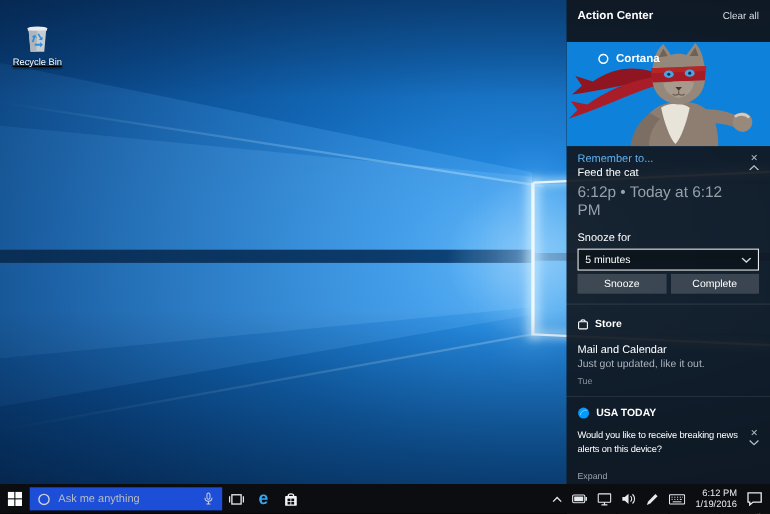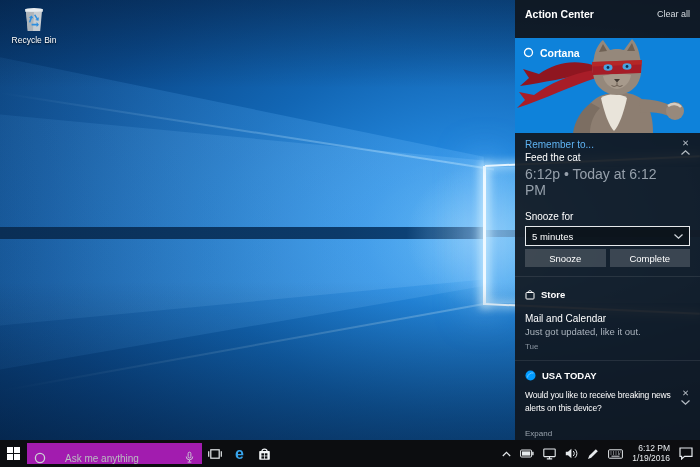--- a/index.html
+++ b/index.html
@@ -32,36 +32,36 @@
   .wp-hline-top { position:absolute; left:485px; top:165px; width:215px; height:2px; background:#e4f4ff;
     transform:rotate(-2.6deg); transform-origin:left center; box-shadow:0 0 8px 2px rgba(190,230,255,0.8); }
   .wp-hline-bottom { position:absolute; left:485px; top:303px; width:215px; height:2px; background:#e4f4ff;
     transform:rotate(2.6deg); transform-origin:left center; box-shadow:0 0 8px 2px rgba(190,230,255,0.8); }
   .wp-glow { position:absolute; left:380px; top:140px; width:240px; height:200px;
     background:radial-gradient(closest-side at 44% 48%, rgba(255,255,255,0.30), rgba(160,215,255,0.14) 55%, transparent 75%); }
   .wp-vignette { position:absolute; inset:0;
     background:linear-gradient(180deg, rgba(3,20,46,0.40) 0%, rgba(3,20,46,0) 20%, rgba(3,20,46,0) 64%, rgba(2,16,38,0.45) 100%); }
 
   
-  .recycle-bin { position:absolute; left:8px; top:5px; width:52px; text-align:center; }
+  .recycle-bin { position:absolute; left:8px; top:21px; width:52px; text-align:center;text-decoration:underline; }
   .recycle-bin svg { display:block; margin:0 auto; }
   .recycle-bin .rb-label { display:block; margin-top:2px; font-size:8.5px; color:#fff;
     text-shadow:0 1px 2px rgba(0,0,0,0.8); }
 
   
   .ac { position:absolute; top:0; right:0; width:185px; height:440px;
     background:rgba(16,23,32,0.92); color:#fff; display:flex; flex-direction:column; z-index:5; }
   .ac-header { height:28px; display:flex; align-items:center; justify-content:space-between;
     padding:0 10px; flex:0 0 auto; }
   .ac-title { font-size:10.5px; font-weight:bold; color:#fff; }
   .ac-clear { font-size:9px; color:#d6dce2; cursor:pointer; }
 
   .cortana-card { position:relative; width:185px; height:95px; margin-top:10px; flex:0 0 auto; }
   .cortana-card svg.cat { position:absolute; inset:0; }
-  .cortana-overlay { position:absolute; left:8px; top:9px; display:flex; align-items:flex-start; gap:6px; }
+  .cortana-overlay { position:absolute; left:28px; top:9px; display:flex; align-items:flex-end; gap:6px; }
   .cortana-name { font-size:10.5px; font-weight:bold; color:#fff; }
 
   .ac-group { padding:6px 10px 9px 10px; }
   .grp-row { display:flex; }
   .grp-text { flex:1; min-width:0; }
   .grp-icons { display:flex; flex-direction:column; align-items:center; gap:3px; padding-left:4px; }
   .icon-x { font-size:8.5px; color:#b7bec6; line-height:8px; cursor:pointer; }
 
   .rem-title { font-size:10px; color:#5fb3f2; }
   .rem-body { font-size:10px; color:#fff; margin-top:2px; }
@@ -92,22 +92,22 @@
   .qa-tile { flex:1; height:30px; background:rgba(255,255,255,0.10); position:relative; cursor:pointer; }
   .qa-tile .qa-icon { position:absolute; left:4px; top:3px; }
   .qa-label { position:absolute; left:4px; bottom:2px; font-size:7.5px; color:#edf1f4; white-space:nowrap; }
   .qa-disabled .qa-label { color:rgba(237,241,244,0.38); }
   .qa-disabled .qa-icon { opacity:0.38; }
 
   
   .taskbar { position:absolute; left:0; bottom:0; width:700px; height:27px; background:#0c0d10;
     display:flex; align-items:center; z-index:10; }
   .tb-start { width:27px; height:27px; display:flex; align-items:center; justify-content:center; cursor:pointer; }
-  .tb-search { width:175px; height:21px; background:#a21caf; display:flex; align-items:flex-end;
-    gap:19px; padding:0 7px; cursor:text; }
+  .tb-search { width:175px; height:21px; background:#1d4ed8; display:flex; align-items:center;
+    gap:7px; padding:0 7px; cursor:text; }
   .tb-search-text { flex:1; font-size:10px; color:#b9bdc1; white-space:nowrap; overflow:hidden; }
   .tb-icon-cell { width:25px; height:27px; display:flex; align-items:center; justify-content:center; cursor:pointer; }
   .edge-e { font-size:16px; font-weight:bold; color:#38a6ef; line-height:16px; }
   .tray { margin-left:auto; display:flex; align-items:center; gap:9px; padding-right:7px; }
   .tray-item { display:flex; align-items:center; justify-content:center; cursor:pointer; }
   .tb-clock { text-align:right; font-size:8.5px; line-height:9.5px; color:#e8ecef; cursor:pointer; }
 
   svg { display:block; }
 </style>
 </head>

